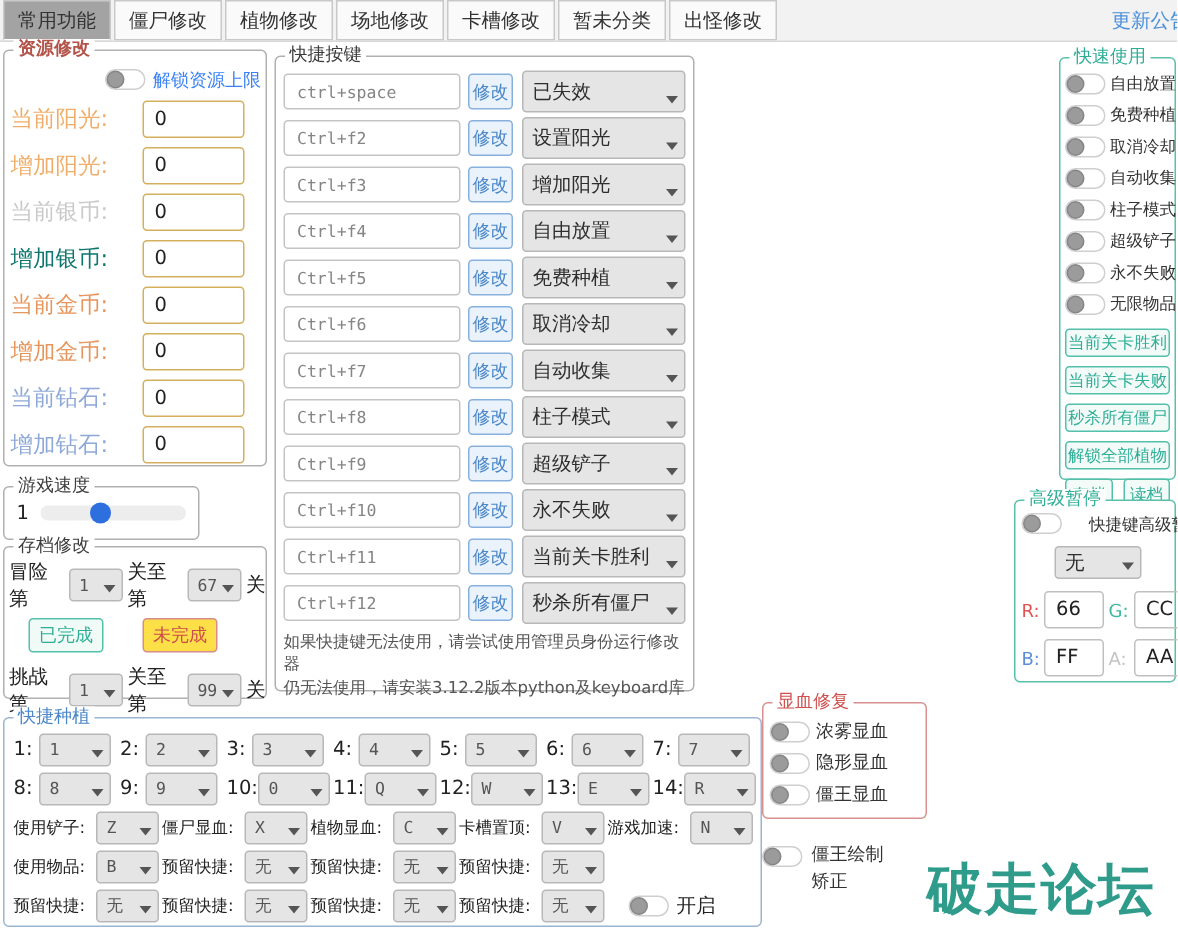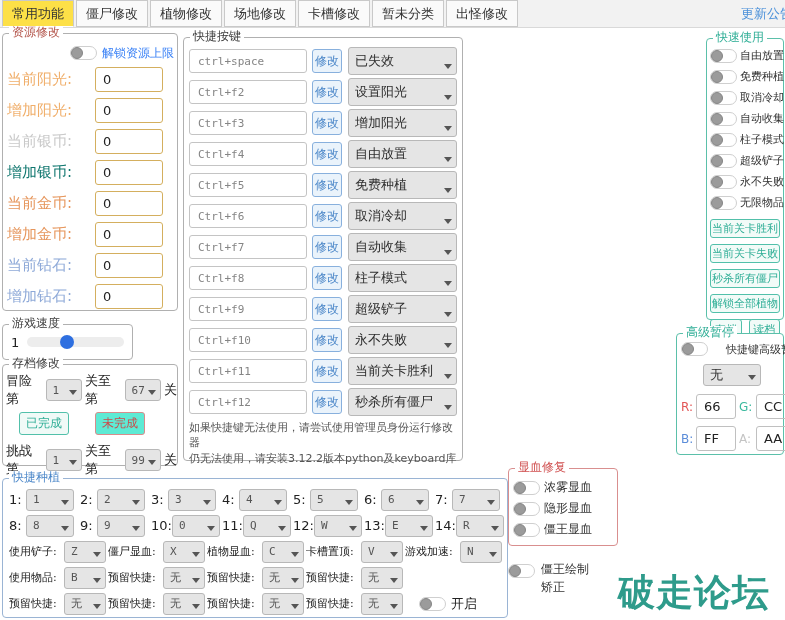--- a/index.html
+++ b/index.html
@@ -4,28 +4,28 @@
 <style>
   html,body{margin:0;padding:0;background:#fff;}
   .screen{position:relative;width:785px;height:620px;background:#ffffff;
     font-family:"DejaVu Sans","Liberation Sans",sans-serif;overflow:hidden;color:#222;}
 
   
   .tabbar{position:absolute;left:0;top:0;width:785px;height:28px;background:#f2f2f2;
     border-bottom:1px solid #d9d9d9;display:flex;align-items:stretch;padding-left:2px;box-sizing:border-box;}
   .tab{border:1px solid #c9c9c9;background:#fafafa;margin-right:2px;padding:0 9px;font-size:13px;
     display:flex;align-items:center;color:#333;cursor:default;}
-  .tab.active{background:#fde047;border-bottom-color:#ffffff;}
+  .tab.active{background:#a3a3a3;border-bottom-color:#ffffff;}
   .update-link{position:absolute;left:741px;top:5px;font-size:13px;color:#4a90d9;white-space:nowrap;}
 
   
   .fs{position:absolute;border:1px solid #b0b0b0;border-radius:4px;background:#fff;box-sizing:border-box;}
   .fs>.legend{position:absolute;top:-8px;left:6px;background:#fff;padding:0 3px;font-size:12px;
     line-height:1;color:#3c3c3c;white-space:nowrap;}
-  .legend-red{color:#b3544a!important;}
+  .legend-red{color:#b3544a!important;font-weight:bold;}
   .legend-teal{color:#2fae96!important;}
   .legend-crimson{color:#d05050!important;}
   .legend-blue{color:#4a86c8!important;}
   .fs-teal{border-color:#5bc0aa;}
   .fs-crimson{border-color:#d98f8f;}
   .fs-blue{border-color:#9ab4d4;}
 
   
   .toggle{width:27px;height:14px;border:1px solid #cfcfcf;border-radius:8px;background:#fff;
     position:relative;flex:none;box-sizing:border-box;}
@@ -55,21 +55,21 @@
   .speed-val{font-size:13px;color:#222;}
   .slider{flex:1;height:10px;background:#ededed;border-radius:5px;position:relative;}
   .slider-knob{position:absolute;left:34%;top:-2px;width:14px;height:14px;border-radius:50%;background:#2e6fe0;}
 
   
   .save-panel{left:2px;top:364px;width:176px;height:102px;}
   .sv-row{display:flex;align-items:center;gap:3px;margin-top:7px;padding-left:3px;font-size:13px;color:#222;}
   .sv-dd{width:38px;height:22px;}
   .sv-btns{display:flex;gap:26px;margin-top:4px;padding-left:16px;}
   .btn-done{color:#2fae96;border:1px solid #52c0aa;background:#f0faf7;font-size:12px;padding:2px 6px;border-radius:3px;}
-  .btn-undone{color:#cc4b4b;border:1px solid #d88c8c;background:#5eead4;font-size:12px;padding:2px 6px;border-radius:3px;}
+  .btn-undone{color:#cc4b4b;border:1px solid #d88c8c;background:#fde047;font-size:12px;padding:2px 6px;border-radius:3px;}
 
   
   .hk-panel{left:183px;top:37px;width:280px;height:424px;padding:10px 5px 0 5px;}
   .hk-row{display:flex;align-items:center;height:26px;margin-bottom:5px;}
   .hk-input{width:118px;height:24px;border:1px solid #c4c4c4;border-radius:3px;display:flex;align-items:center;
     padding-left:8px;font-family:"DejaVu Sans Mono","Liberation Mono",monospace;font-size:11px;color:#858585;
     box-sizing:border-box;flex:none;}
   .btn-mod{width:28px;height:22px;font-size:12px;color:#4a86c8;background:#eaf3fb;border:1px solid #88b0dd;
     border-radius:3px;display:flex;align-items:center;justify-content:center;margin-left:5px;flex:none;}
   .hk-dd{flex:1;height:28px;margin-left:6px;}

